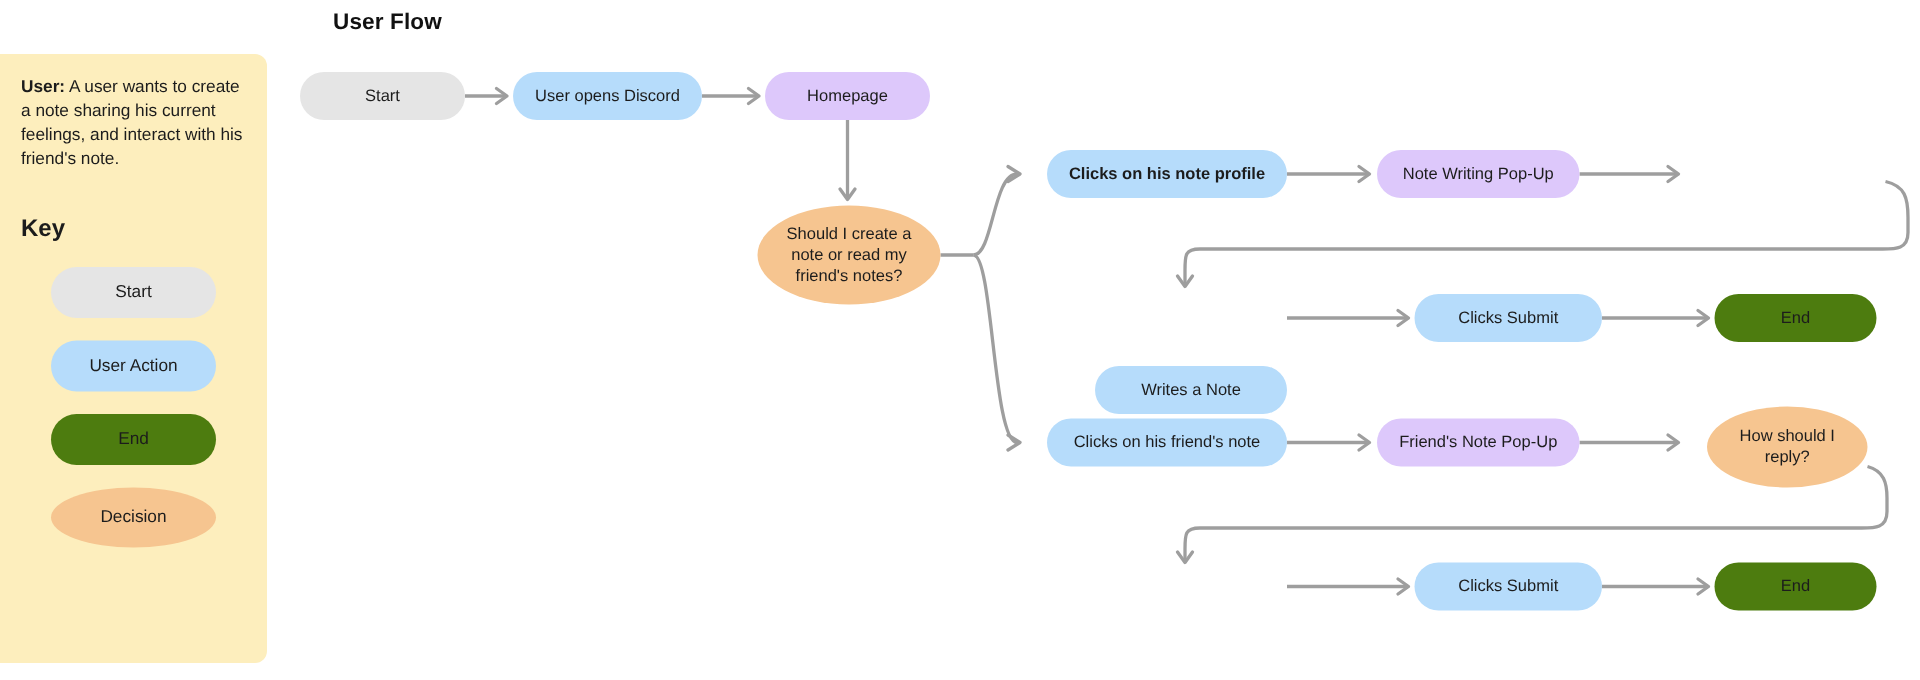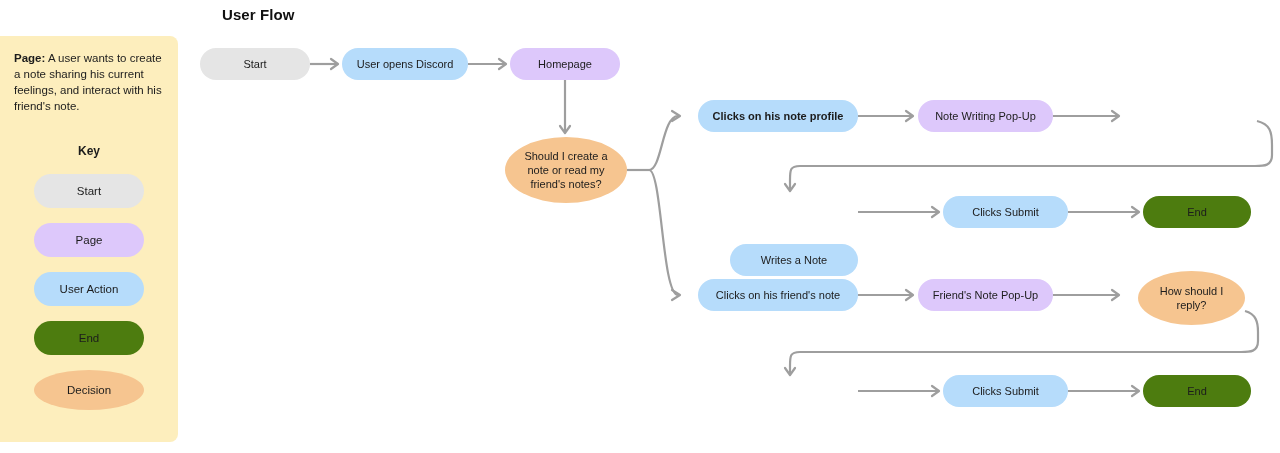--- a/index.html
+++ b/index.html
@@ -38,22 +38,22 @@
   .task-text {
     font-size: 11.5px;
     line-height: 16px;
     color: #1c1c1c;
     margin: 0;
   }
   .task-text .task-label {
     font-weight: bold;
   }
   .key-title {
-    text-align: center;
-    font-size: 12px;
+    text-align: left;
+    font-size: 16px;
     font-weight: bold;
     color: #1c1c1c;
     margin-top: 30px;
     margin-bottom: 0;
   }
   .key-list {
     margin-top: 16px;
   }
   .key-item {
     width: 110px;
@@ -128,27 +128,26 @@
     stroke-linecap: round;
     stroke-linejoin: round;
   }
 </style>
 </head>
 <body>
 
 <div id="canvas">
 
   <div class="sidebar">
-    <p class="task-text"><span class="task-label">Page:</span><span> A user wants to create a note sharing his current feelings, and interact with his friend's note.</span></p>
+    <p class="task-text"><span class="task-label">User:</span><span> A user wants to create a note sharing his current feelings, and interact with his friend's note.</span></p>
 
     <div class="key-title">Key</div>
 
     <div class="key-list">
       <div class="key-item c-start">Start</div>
-      <div class="key-item c-page">Page</div>
       <div class="key-item c-action">User Action</div>
       <div class="key-item c-end">End</div>
       <div class="key-item ellipse c-decision">Decision</div>
     </div>
   </div>
 
   <div class="flow-title">User Flow</div>
 
   <svg class="links" viewBox="0 0 1280 453">
 

